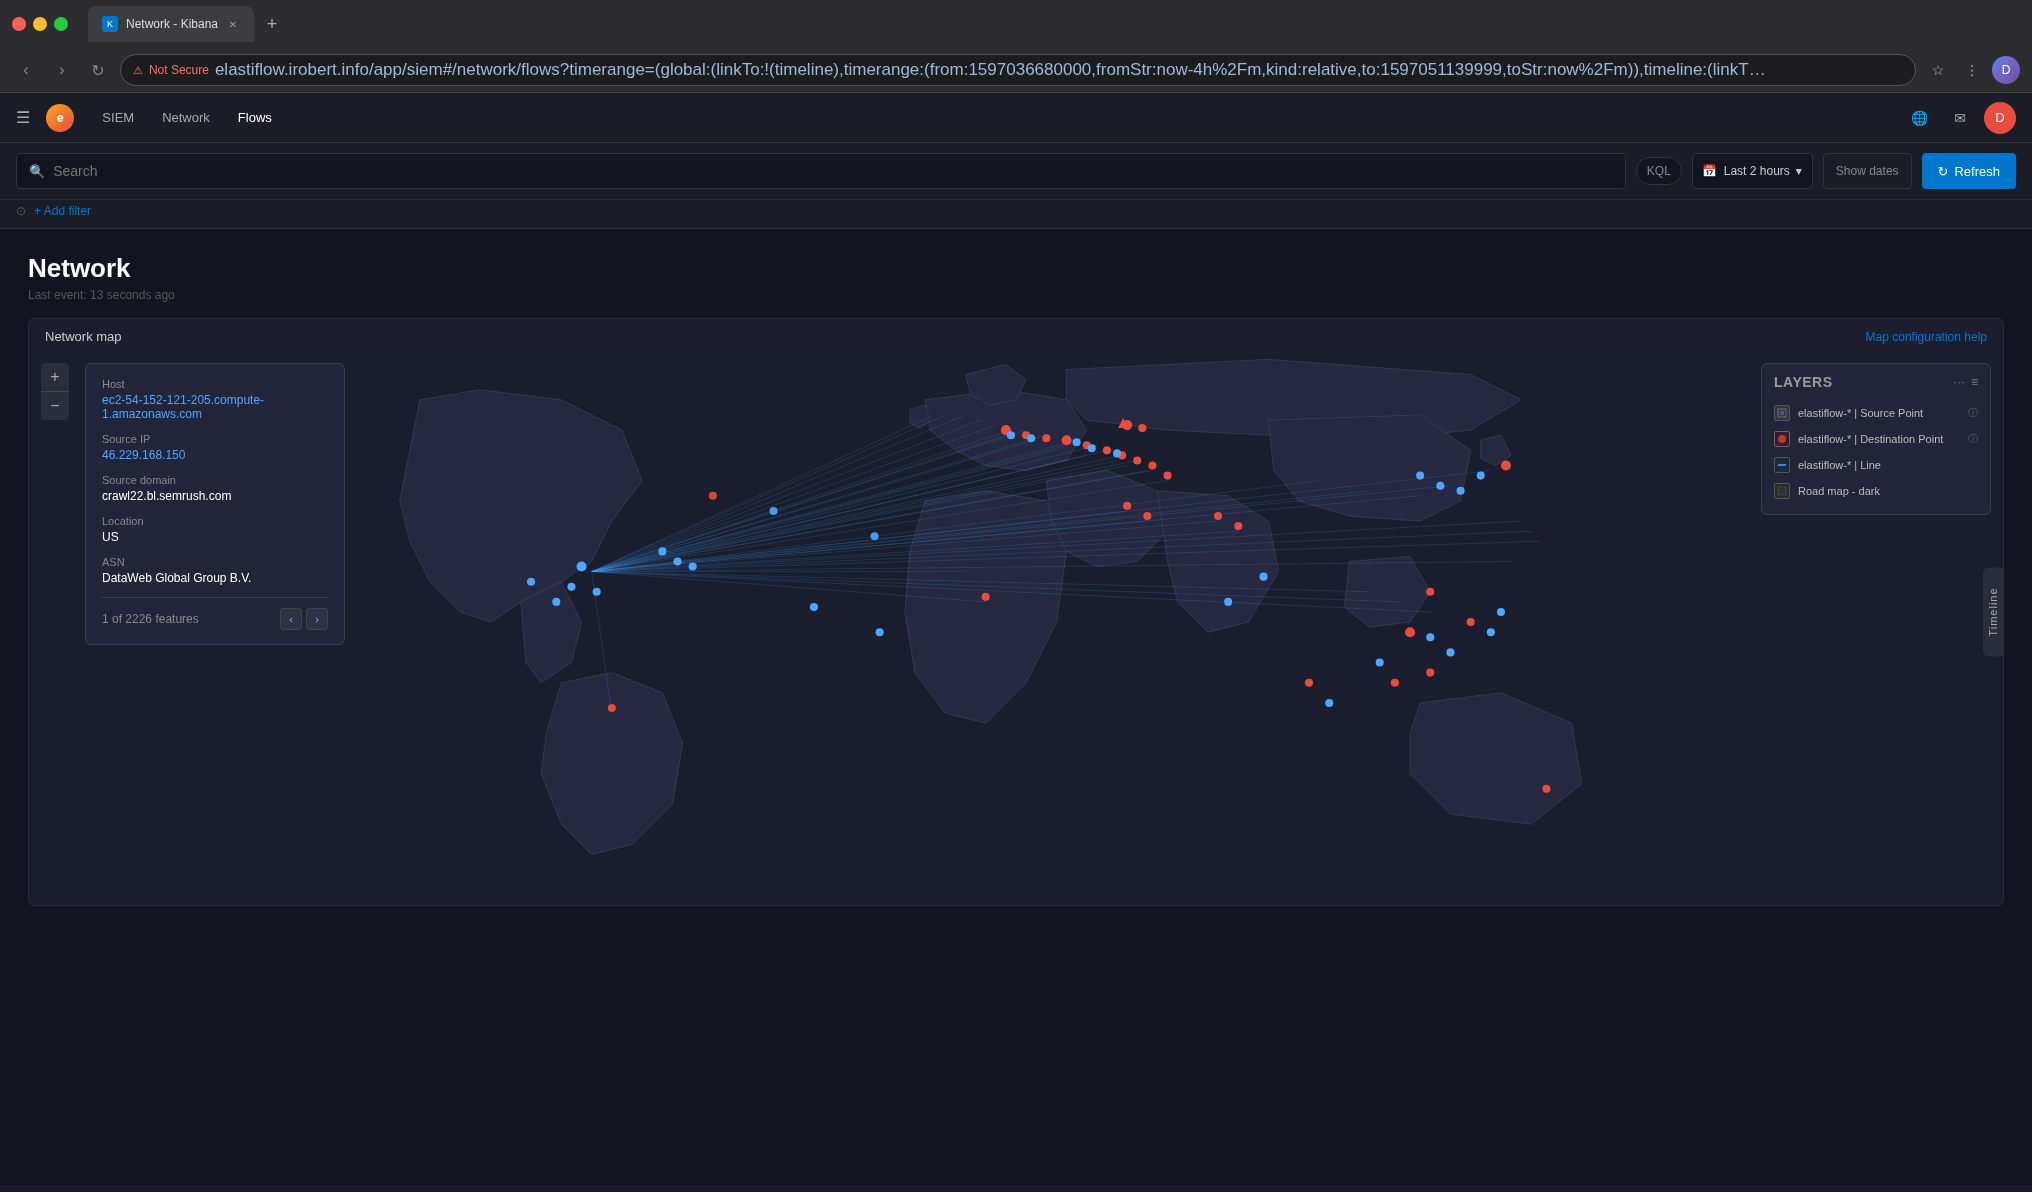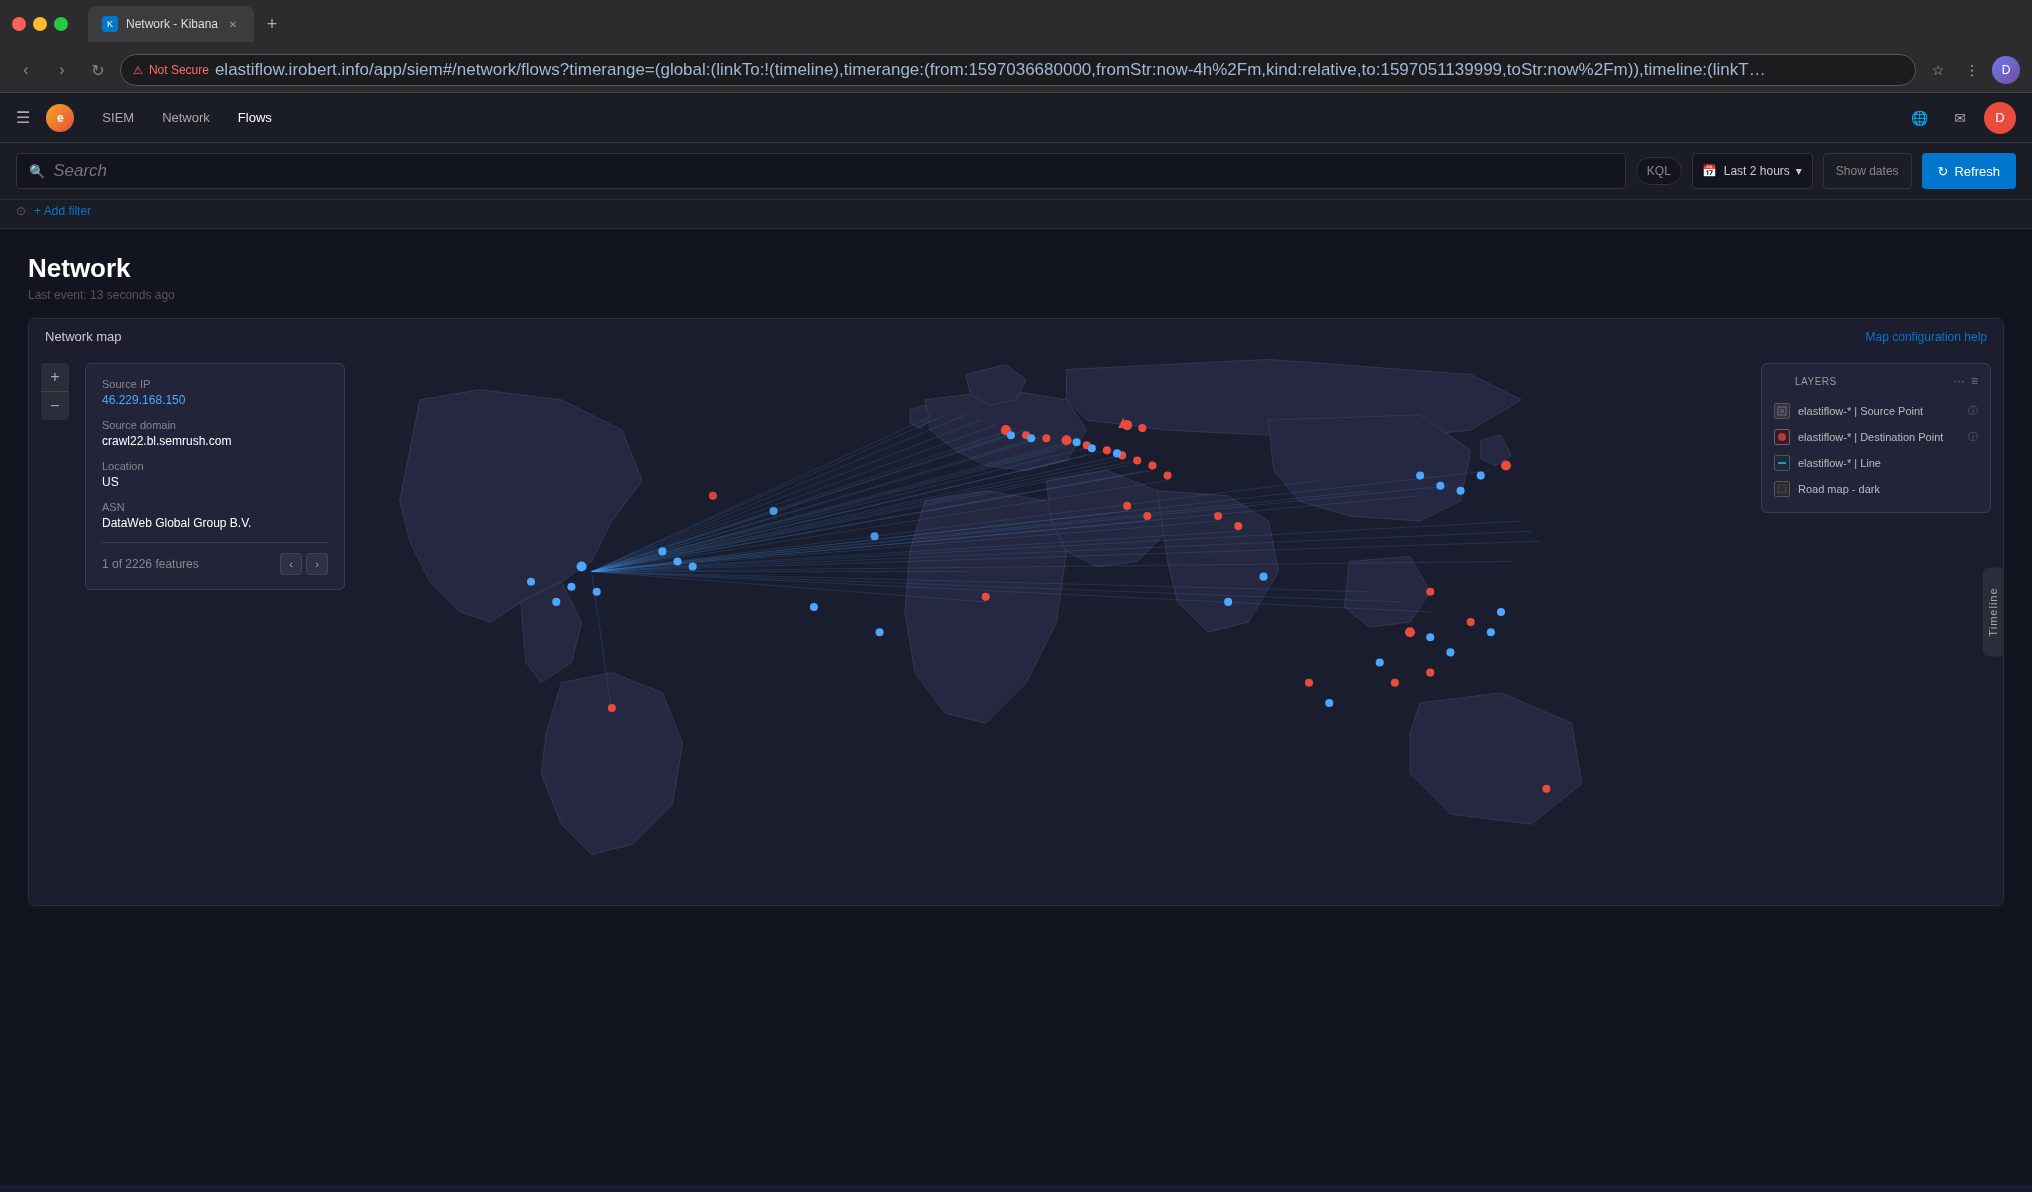--- a/index.html
+++ b/index.html
@@ -158,21 +158,21 @@
       background: #12141f;
       border: 1px solid #333;
       border-radius: 4px;
       height: 36px;
       display: flex; align-items: center;
       padding: 0 12px; gap: 8px;
     }
     .search-icon { color: #666; font-size: 13px; }
     .search-input {
       background: transparent; border: none; outline: none;
-      color: #ec4899; font-size: 17px; flex: 1; font-style: italic;
+      color: #ec4899; font-size: 14px; flex: 1;
     }
     .kql-badge {
       background: #12141f;
       border: 1px solid #333;
       border-radius: 14px;
       padding: 6px 10px;
       color: #888; font-size: 12px; cursor: pointer;
     }
     .date-filter {
       background: #12141f;
@@ -319,21 +319,21 @@
       border: 1px solid #3a3d52;
       border-radius: 6px;
       width: 230px;
       z-index: 20;
       padding: 10px 12px;
     }
     .layers-header {
       display: flex; align-items: center; justify-content: space-between;
       margin-bottom: 10px;
     }
-    .layers-title { font-size: 10px; color: #999; font-weight: 400; letter-spacing: 0.5px; margin-left: 21px; }
+    .layers-title { font-size: 14px; color: #999; font-weight: 700; letter-spacing: 0.5px; }
     .layers-icons { display: flex; gap: 6px; color: #777; font-size: 12px; cursor: pointer; }
     .layer-item {
       display: flex; align-items: center; gap: 8px;
       padding: 5px 0;
     }
     .layer-icon-source {
       width: 16px; height: 16px;
       background: #334; border: 1px solid #555;
       border-radius: 2px;
       display: flex; align-items: center; justify-content: center;
@@ -668,20 +668,24 @@
         <span>+</span>
       </button>
       <div class="zoom-divider"></div>
       <button class="zoom-btn">
         <span>−</span>
       </button>
     </div>
 
     <div class="map-popup">
       <div class="popup-field">
+        <div class="popup-label">Host</div>
+        <div class="popup-value link">ec2-54-152-121-205.compute-1.amazonaws.com</div>
+      </div>
+      <div class="popup-field">
         <div class="popup-label">Source IP</div>
         <div class="popup-value link">46.229.168.150</div>
       </div>
       <div class="popup-field">
         <div class="popup-label">Source domain</div>
         <div class="popup-value">crawl22.bl.semrush.com</div>
       </div>
       <div class="popup-field">
         <div class="popup-label">Location</div>
         <div class="popup-value">US</div>

